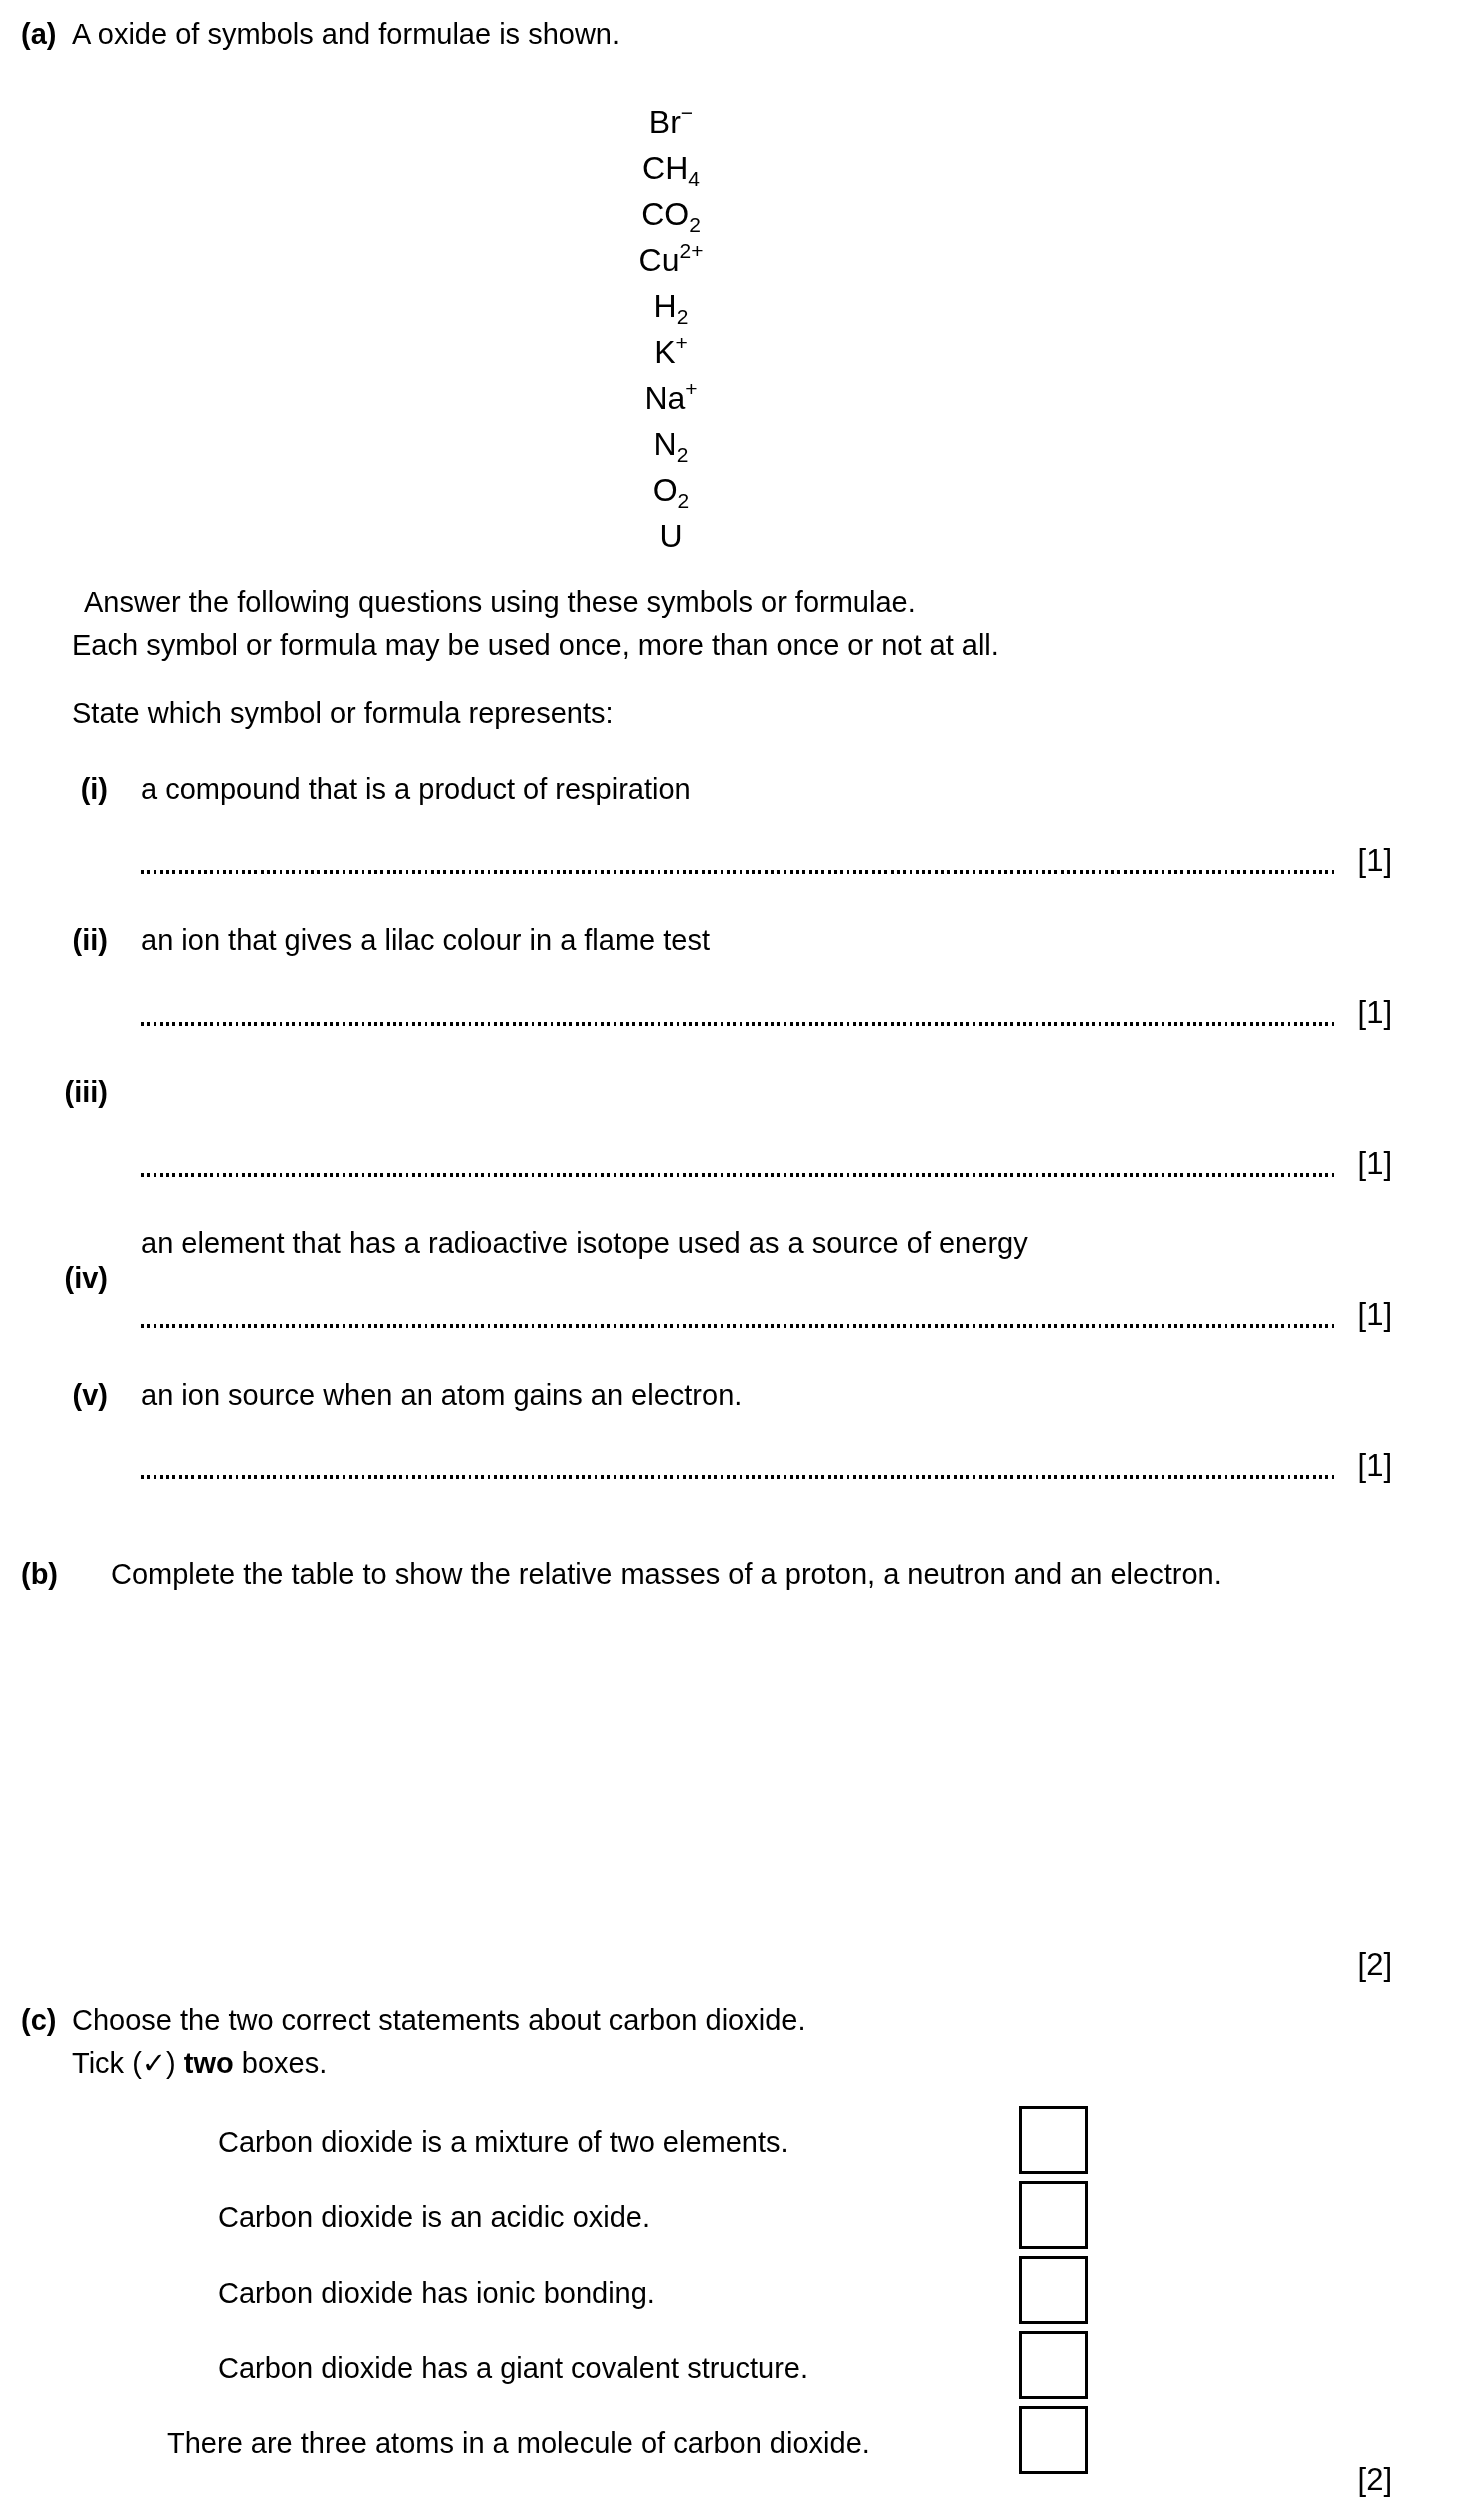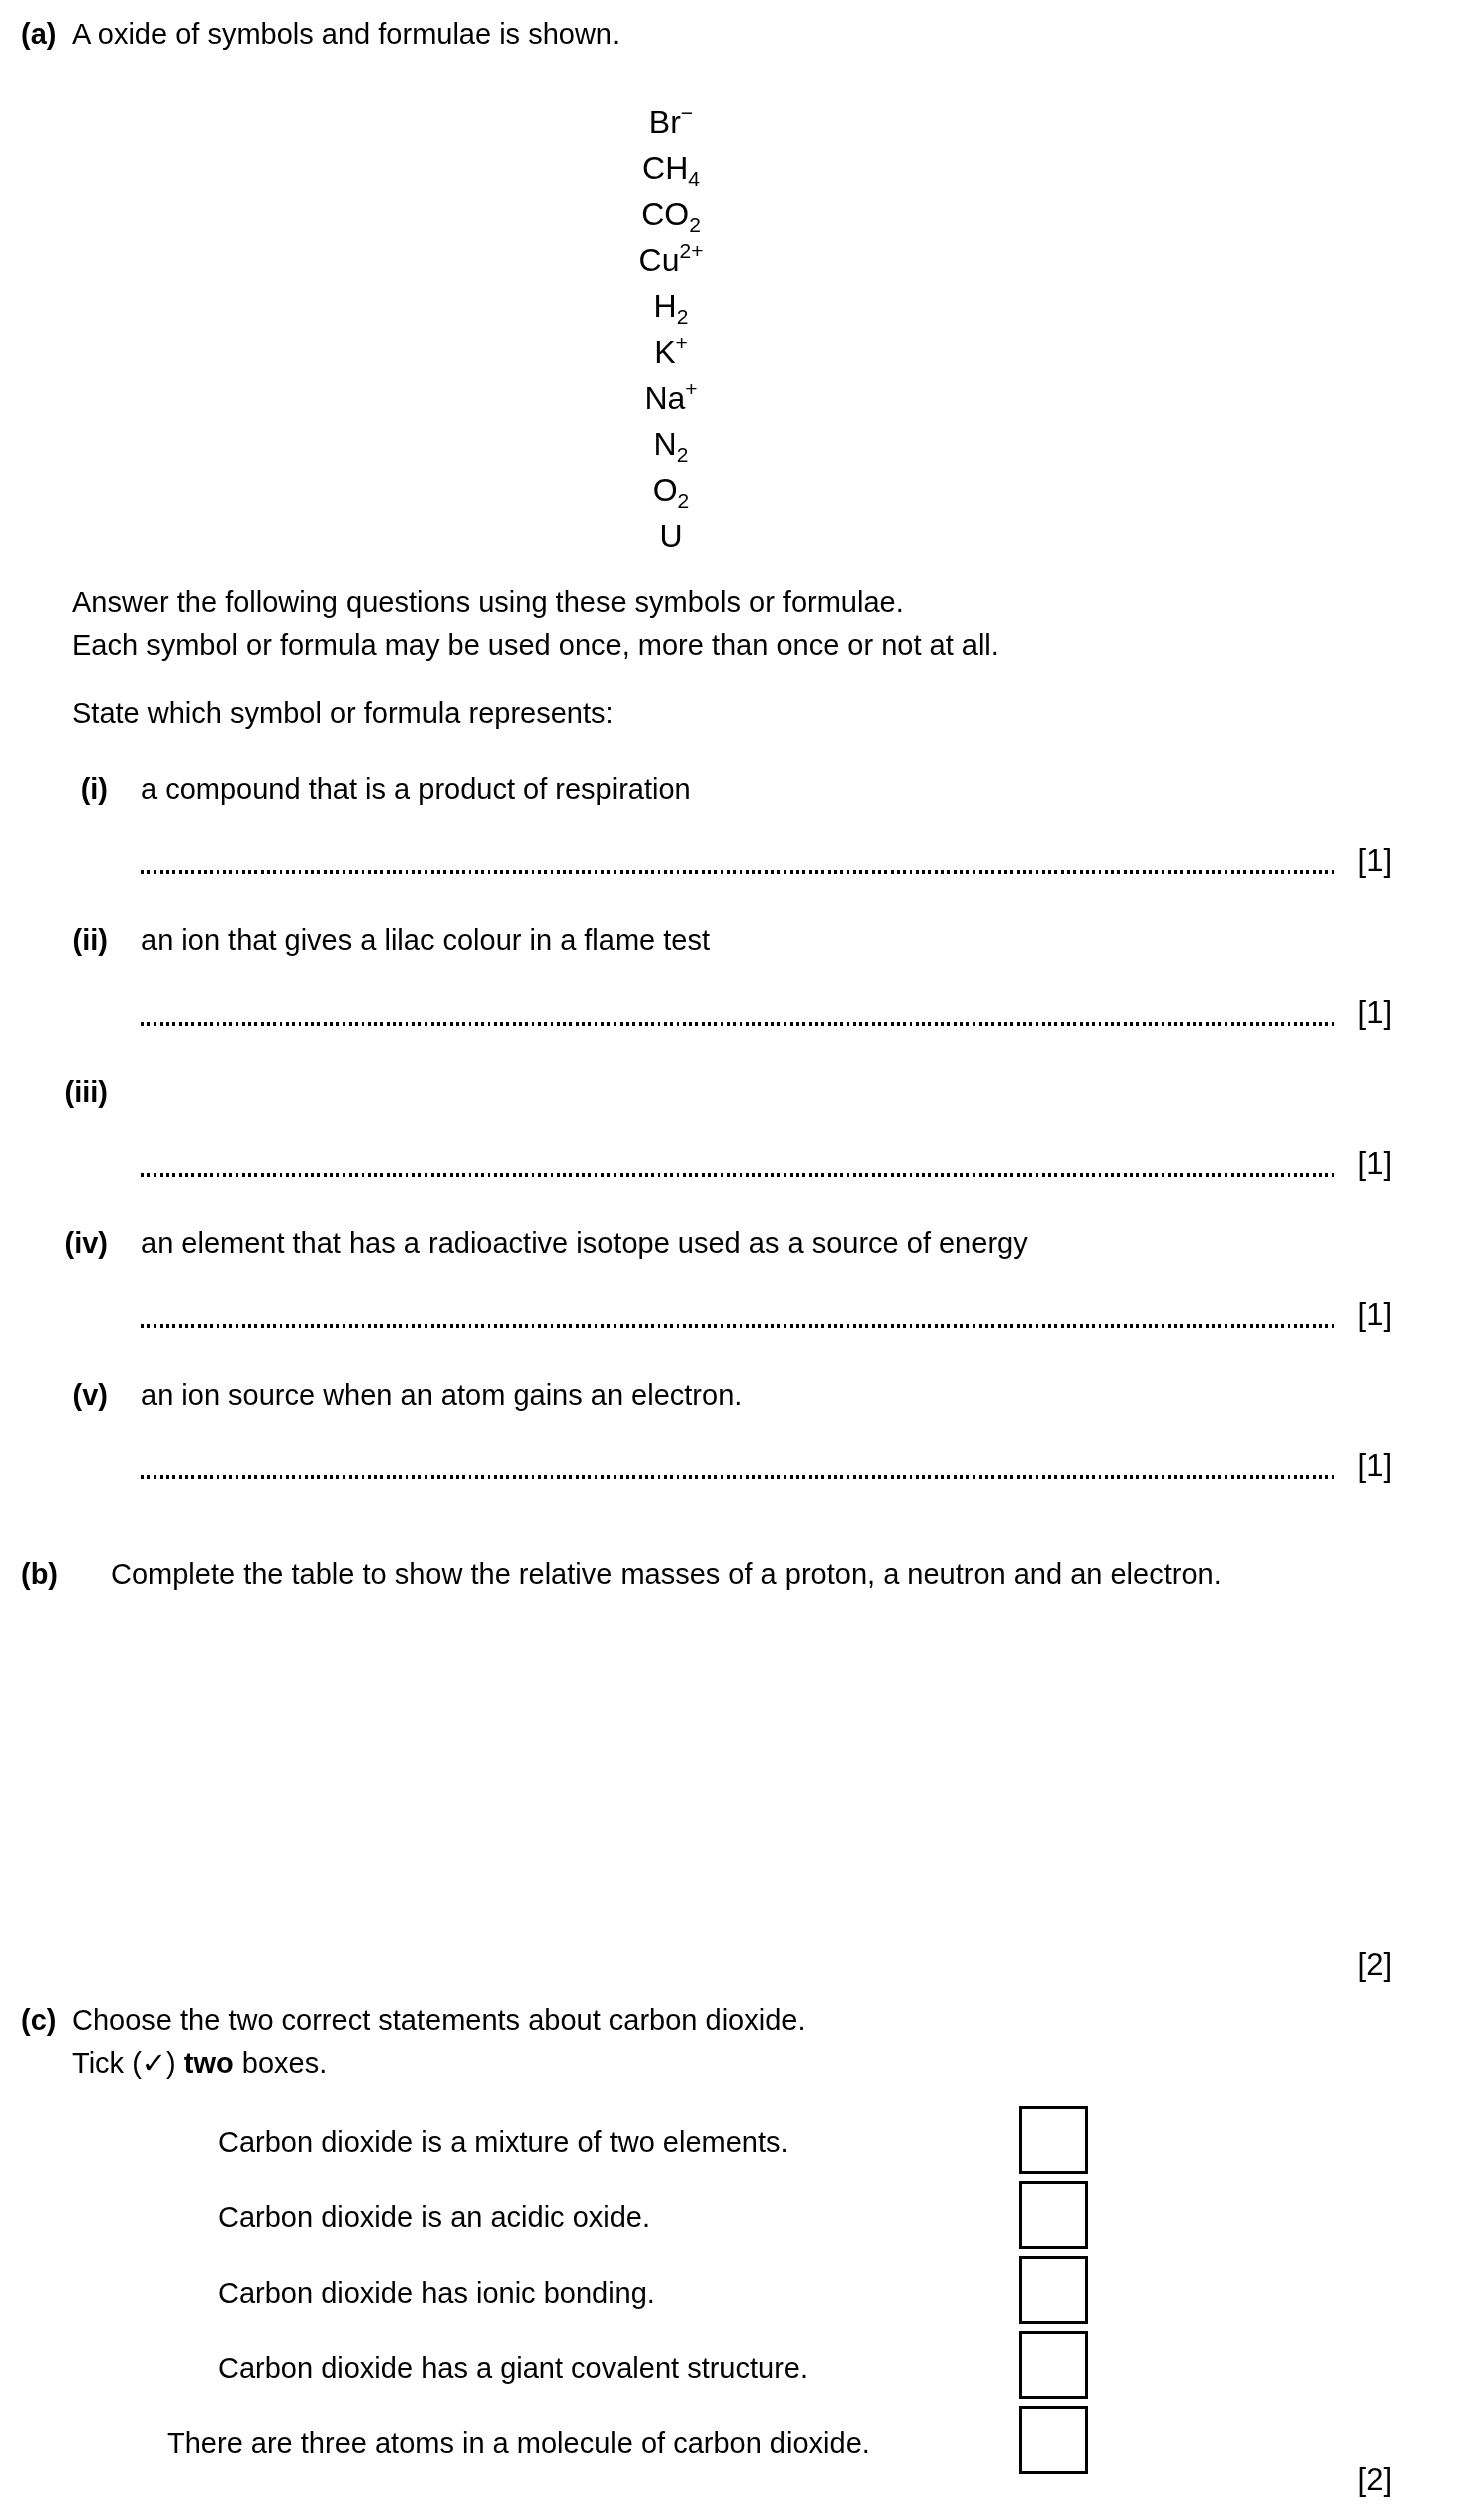--- a/index.html
+++ b/index.html
@@ -72,39 +72,39 @@
     <div class="f-line"><span>CO</span><sub class="sub">2</sub><sup class="sup"></sup></div>
     <div class="f-line"><span>Cu</span><sub class="sub"></sub><sup class="sup">2+</sup></div>
     <div class="f-line"><span>H</span><sub class="sub">2</sub><sup class="sup"></sup></div>
     <div class="f-line"><span>K</span><sub class="sub"></sub><sup class="sup">+</sup></div>
     <div class="f-line"><span>Na</span><sub class="sub"></sub><sup class="sup">+</sup></div>
     <div class="f-line"><span>N</span><sub class="sub">2</sub><sup class="sup"></sup></div>
     <div class="f-line"><span>O</span><sub class="sub">2</sub><sup class="sup"></sup></div>
     <div class="f-line"><span>U</span><sub class="sub"></sub><sup class="sup"></sup></div>
   </div>
 
-  <div class="abs" style="left:72px;top:585px;">Answer the following questions using these symbols or formulae.</div>
+  <div class="abs" style="left:84px;top:585px;">Answer the following questions using these symbols or formulae.</div>
   <div class="abs" style="left:72px;top:628px;">Each symbol or formula may be used once, more than once or not at all.</div>
   <div class="abs" style="left:72px;top:696px;">State which symbol or formula represents:</div>
 
   <div class="abs q-label" style="top:772px;">(i)</div>
   <div class="abs q-text" style="top:772px;">a compound that is a product of respiration</div>
   <div class="abs dotline" style="top:870px;"></div>
   <div class="abs mark" style="top:845px;">[1]</div>
 
   <div class="abs q-label" style="top:923px;">(ii)</div>
   <div class="abs q-text" style="top:923px;">an ion that gives a lilac colour in a flame test</div>
   <div class="abs dotline" style="top:1022px;"></div>
   <div class="abs mark" style="top:997px;">[1]</div>
 
   <div class="abs q-label" style="top:1075px;">(iii)</div>
   <div class="abs dotline" style="top:1173px;"></div>
   <div class="abs mark" style="top:1148px;">[1]</div>
 
-  <div class="abs q-label" style="top:1226px;">(iv)</div>
+  <div class="abs q-label" style="top:1261px;">(iv)</div>
   <div class="abs q-text" style="top:1226px;">an element that has a radioactive isotope used as a source of energy</div>
   <div class="abs dotline" style="top:1324px;"></div>
   <div class="abs mark" style="top:1299px;">[1]</div>
 
   <div class="abs q-label" style="top:1378px;">(v)</div>
   <div class="abs q-text" style="top:1378px;">an ion source when an atom gains an electron.</div>
   <div class="abs dotline" style="top:1475px;"></div>
   <div class="abs mark" style="top:1450px;">[1]</div>
 
   <div class="abs part-label" style="left:21px;top:1557px;">(b)</div>

